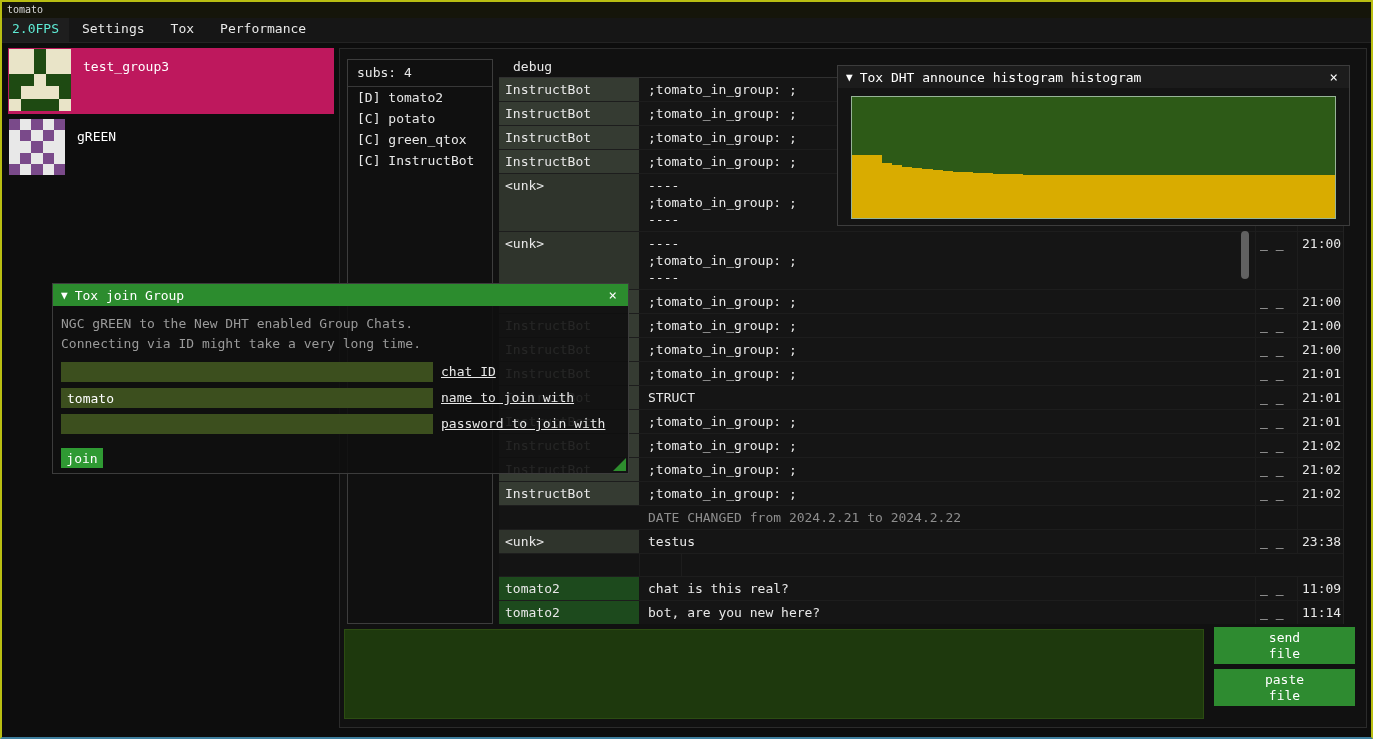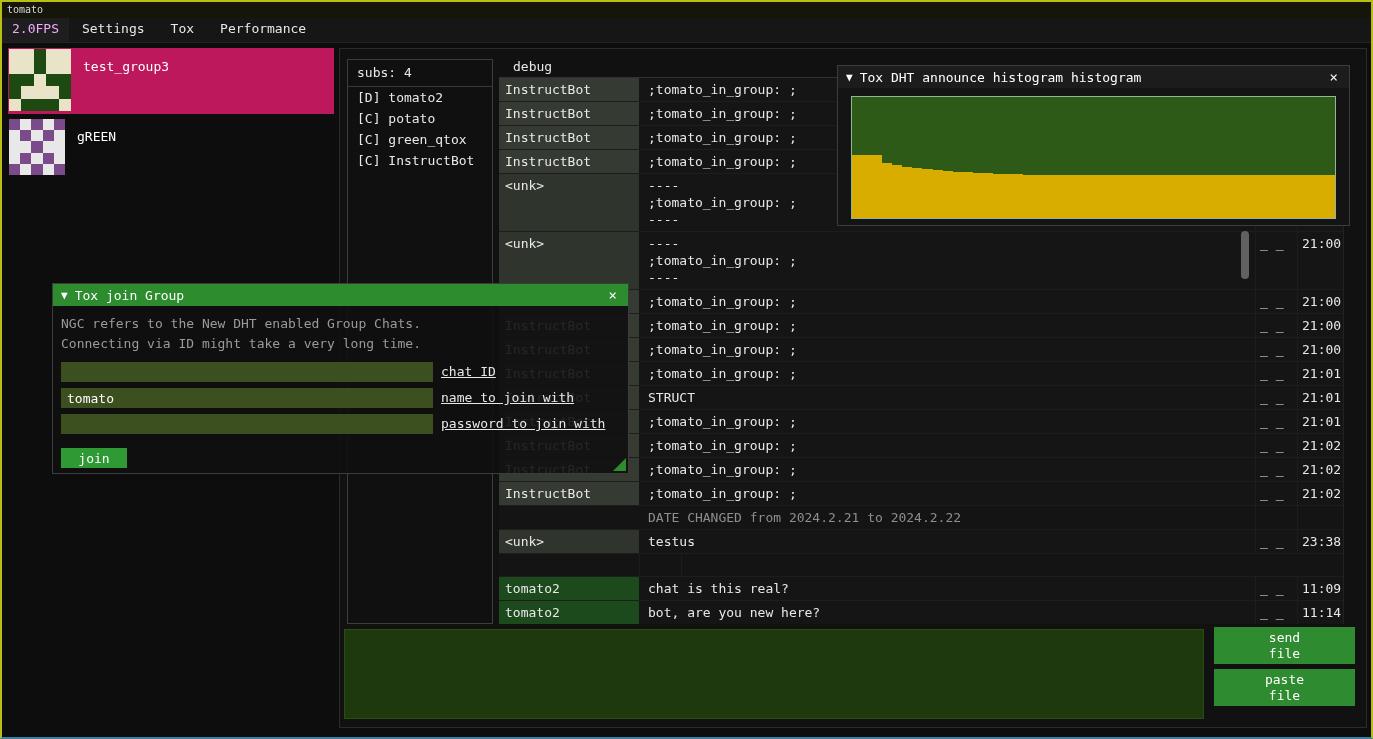--- a/index.html
+++ b/index.html
@@ -7,21 +7,21 @@
     position:relative;width:1373px;height:739px;box-sizing:border-box;
     background:#0d0d0d;border:2px solid #b9be12;border-bottom-color:#3e7f9e;
     font-family:"DejaVu Sans Mono",monospace;font-size:13px;color:#e8e8e8;
     overflow:hidden;
   }
   
   .titlebar{position:absolute;left:0;top:0;right:0;height:16px;background:#15150a;
     font-size:10px;line-height:15px;padding:0 5px;color:#d8d8d8;}
   .menubar{position:absolute;left:0;top:16px;right:0;height:24px;background:#161616;
     border-bottom:1px solid #232323;display:flex;align-items:stretch;}
-  .fps{padding:3px 10px;background:#1e1e1e;color:#f0abfc;}
+  .fps{padding:3px 10px;background:#1e1e1e;color:#5eead4;}
   .menu-items{display:flex;}
   .menu-item{padding:3px 13px;cursor:default;}
   
   .contact-list{position:absolute;left:6px;top:46px;width:326px;}
   .contact{display:flex;min-height:64px;margin-bottom:4px;padding:1px;}
   .contact.selected{background:#be185d;}
   .avatar{display:grid;flex:0 0 auto;}
   .contact-label{padding:10px 0 0 12px;color:#fff;}
   
   .chatframe{position:absolute;left:337px;top:46px;width:1026px;height:678px;
@@ -69,21 +69,21 @@
   .joinwin{left:50px;top:281px;width:577px;z-index:20;}
   .joinwin .wtitle{background:#2c8c2e;}
   .joinwin .wbody{background:rgba(16,16,16,0.90);height:167px;padding:8px;box-sizing:border-box;position:relative;}
   .jdesc{color:#9a9a9a;line-height:20px;}
   .join-fields{margin-top:8px;}
   .jfield{height:26px;}
   .jinput{width:372px;height:20px;background:#3c4f1e;border:none;color:#fff;
     font-family:"DejaVu Sans Mono",monospace;font-size:13px;padding:0 6px;box-sizing:border-box;
     vertical-align:top;outline:none;}
   .jlabel{display:inline-block;margin-left:8px;line-height:20px;vertical-align:top;text-decoration:underline;}
-  .joinbtn{margin-top:8px;width:66px;height:20px;background:#2f9a33;color:#fff;
+  .joinbtn{margin-top:8px;width:42px;height:20px;background:#2f9a33;color:#fff;
     display:flex;align-items:center;justify-content:center;cursor:default;}
   .grip{position:absolute;right:2px;bottom:2px;width:0;height:0;
     border-left:13px solid transparent;border-bottom:13px solid #2e8e2e;}
   .histwin{left:835px;top:63px;width:513px;z-index:30;background:#141414;}
   .histwin .wtitle{background:#1c1c1c;}
   .histwin .wbody{height:137px;position:relative;}
   .plot{position:absolute;left:13px;top:8px;width:483px;height:121px;
     border:1px solid #97b497;display:flex;align-items:flex-end;}
   .bar{flex:1;}
 </style>
@@ -316,21 +316,21 @@
   <div class="filebtn pastebtn">paste
 file</div>
 
   <div class="fwin joinwin">
     <div class="wtitle">
       <span class="arrow">▼</span>
       <span class="wname">Tox join Group</span>
       <span class="wclose">×</span>
     </div>
     <div class="wbody">
-      <div class="jdesc">NGC refers to the New DHT enabled Group Chats.</div>
+      <div class="jdesc">NGC gREEN to the New DHT enabled Group Chats.</div>
       <div class="jdesc">Connecting via ID might take a very long time.</div>
       <div class="join-fields">
           <div class="jfield"><input class="jinput" style=""><div class="jlabel">chat ID</div></div>
           <div class="jfield"><input class="jinput" value="tomato" style=""><div class="jlabel">name to join with</div></div>
           <div class="jfield"><input class="jinput" style=""><div class="jlabel">password to join with</div></div>
         </div>
       <div class="joinbtn">join</div>
       <div class="grip"></div>
     </div>
   </div>

